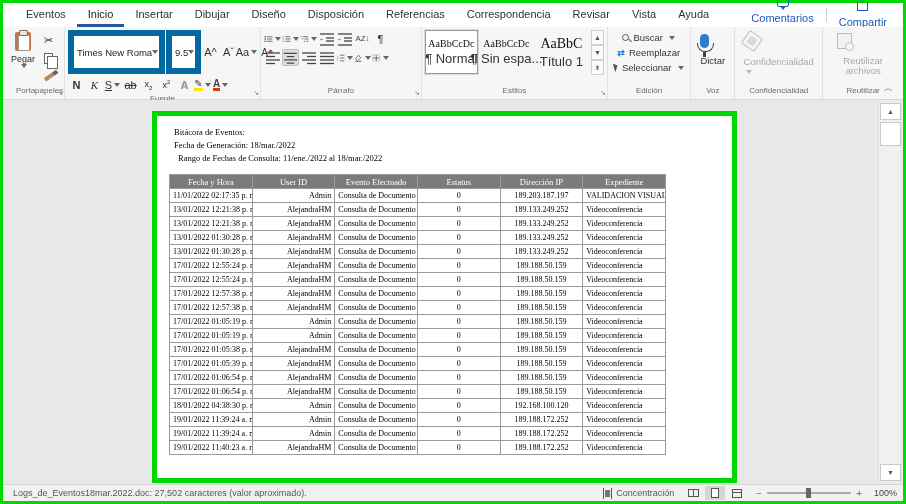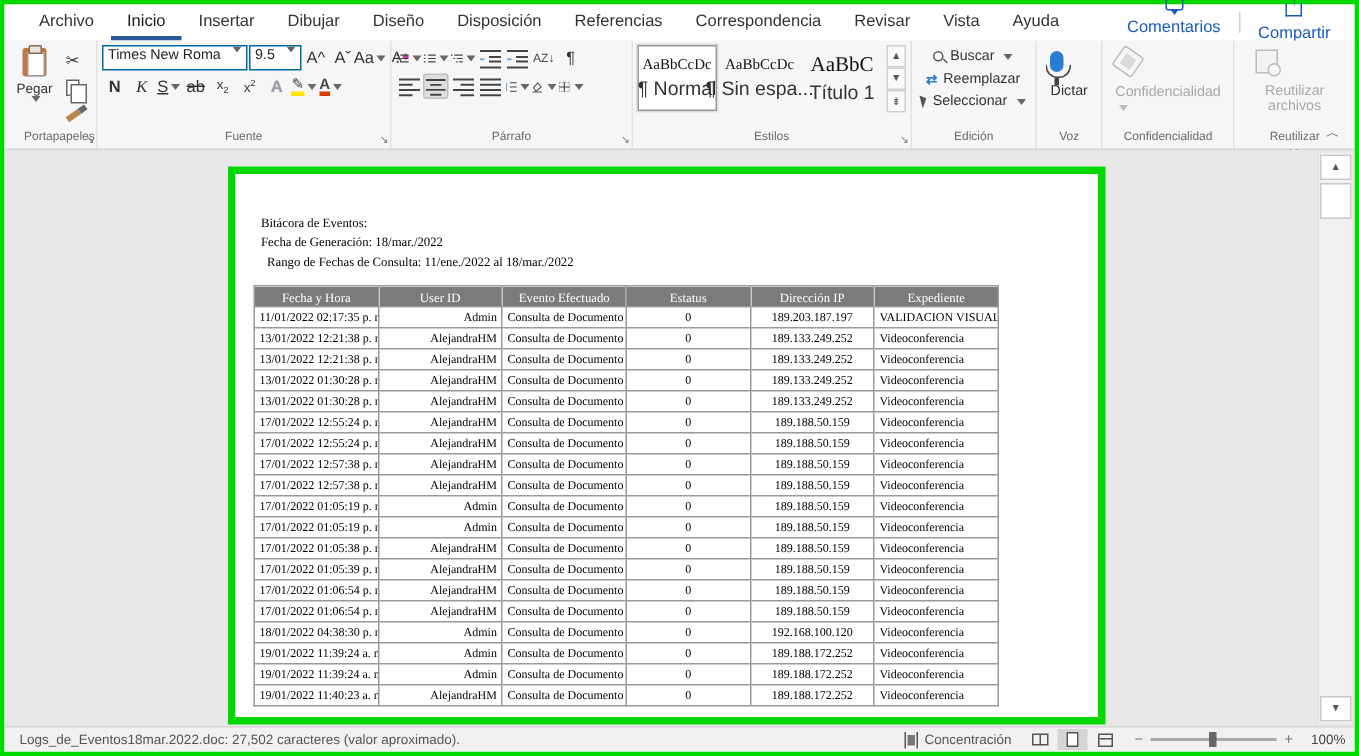--- a/index.html
+++ b/index.html
@@ -39,21 +39,21 @@
   .paste-label { font-size:9px; margin-top:3px; color:#333; }
   .smallcol { display:flex; flex-direction:column; gap:1px; padding-top:2px; }
   .copy-ic { width:9px; height:11px; border:1.2px solid #666; background:#fff; position:relative; display:inline-block; }
   .copy-ic:after { content:""; position:absolute; left:2px; top:2px; width:9px; height:11px; border:1.2px solid #666; background:#fff; }
   .brush-ic { width:10px; height:4px; background:#b88a52; display:inline-block; position:relative; transform:rotate(-35deg); }
   .brush-ic:after { content:""; position:absolute; right:-5px; top:0; width:5px; height:4px; background:#666; }
 
   
   .fcol { display:flex; flex-direction:column; gap:2px; }
   .frow { display:flex; align-items:center; gap:1px; }
-  .combo { background:#fff; border:1px solid #0369a1; height:17px; display:flex; align-items:flex-start; font-size:9.5px; color:#222; padding:0 3px; white-space:nowrap; overflow:hidden; }
+  .combo { background:#fff; border:6px solid #0369a1; height:17px; display:flex; align-items:center; font-size:9.5px; color:#222; padding:16px 3px; white-space:nowrap; overflow:hidden; }
   .combo .chev { border-top-color:#666; margin-left:auto; }
   .fontname { width:97px; }
   .fontsize { width:35px; }
   .glyph { font-size:11px; color:#333; }
   .bold-g { font-weight:bold; }
   .ital-g { font-style:italic; font-family:"Liberation Serif", serif; }
   .und-g { text-decoration:underline; }
   .strike-g { text-decoration:line-through; }
   .sub-g,.sup-g { font-size:9px; }
   .sub-g sub,.sup-g sup { font-size:6px; }
@@ -96,21 +96,21 @@
   .collapse-chev { position:absolute; right:10px; bottom:4px; color:#666; font-size:9px; }
 
   
   .well { flex:1; background:#e8e8e8; position:relative; overflow:hidden; }
   .vscroll { position:absolute; right:2px; top:2px; bottom:2px; width:23px; background:#f0f0f0; border-left:1px solid #e0e0e0; }
   .vbtn { position:absolute; left:1px; width:21px; height:17px; background:#fff; border:1px solid #c9c9c9; color:#555; font-size:7px; display:flex; align-items:center; justify-content:center; }
   .vthumb { position:absolute; left:1px; top:20px; width:21px; height:24px; background:#fff; border:1px solid #c9c9c9; }
 
   .hl-rect { position:absolute; left:149px; top:11px; width:585px; height:372px; border:5px solid #00d800; background:#fff; }
   .page { position:absolute; inset:0; background:#fff; font-family:"Liberation Serif", serif; color:#000; overflow:hidden; }
-  .docheader { padding:26px 0 0 17px; font-size:8.5px; line-height:13px; }
+  .docheader { padding:10px 0 0 17px; font-size:8.5px; line-height:13px; }
   .docheader .l3 { padding-left:4px; }
 
   table.log { border-collapse:collapse; table-layout:fixed; margin:9px 0 0 12px; width:497px; font-size:8px; }
   table.log th, table.log td { border:1px solid #9a9a9a; height:14px; padding:0 3px; overflow:hidden; white-space:nowrap; font-weight:normal; }
   table.log th { background:#7b7b7b; color:#fff; text-align:center; font-size:8.5px; }
   table.log td { color:#000; }
   table.log td:nth-child(1){ width:120px; }
   table.log td:nth-child(2){ width:62px;text-align:right; }
   table.log td:nth-child(3){ width:125px; }
   table.log td:nth-child(4){ width:32px; text-align:center; }
@@ -138,21 +138,21 @@
   .zsign { font-size:10px; color:#777; }
   .zoomlvl { min-width:26px; text-align:right; color:#444; }
 </style>
 </head>
 <body>
 
 <div class="frame">
 
   <div class="tabrow">
     <div class="tabs" id="tabs">
-        <div class="tab">Archivo</div>
+        <div class="tab">Eventos</div>
         <div class="tab active">Inicio</div>
         <div class="tab">Insertar</div>
         <div class="tab">Dibujar</div>
         <div class="tab">Diseño</div>
         <div class="tab">Disposición</div>
         <div class="tab">Referencias</div>
         <div class="tab">Correspondencia</div>
         <div class="tab">Revisar</div>
         <div class="tab">Vista</div>
         <div class="tab">Ayuda</div>

